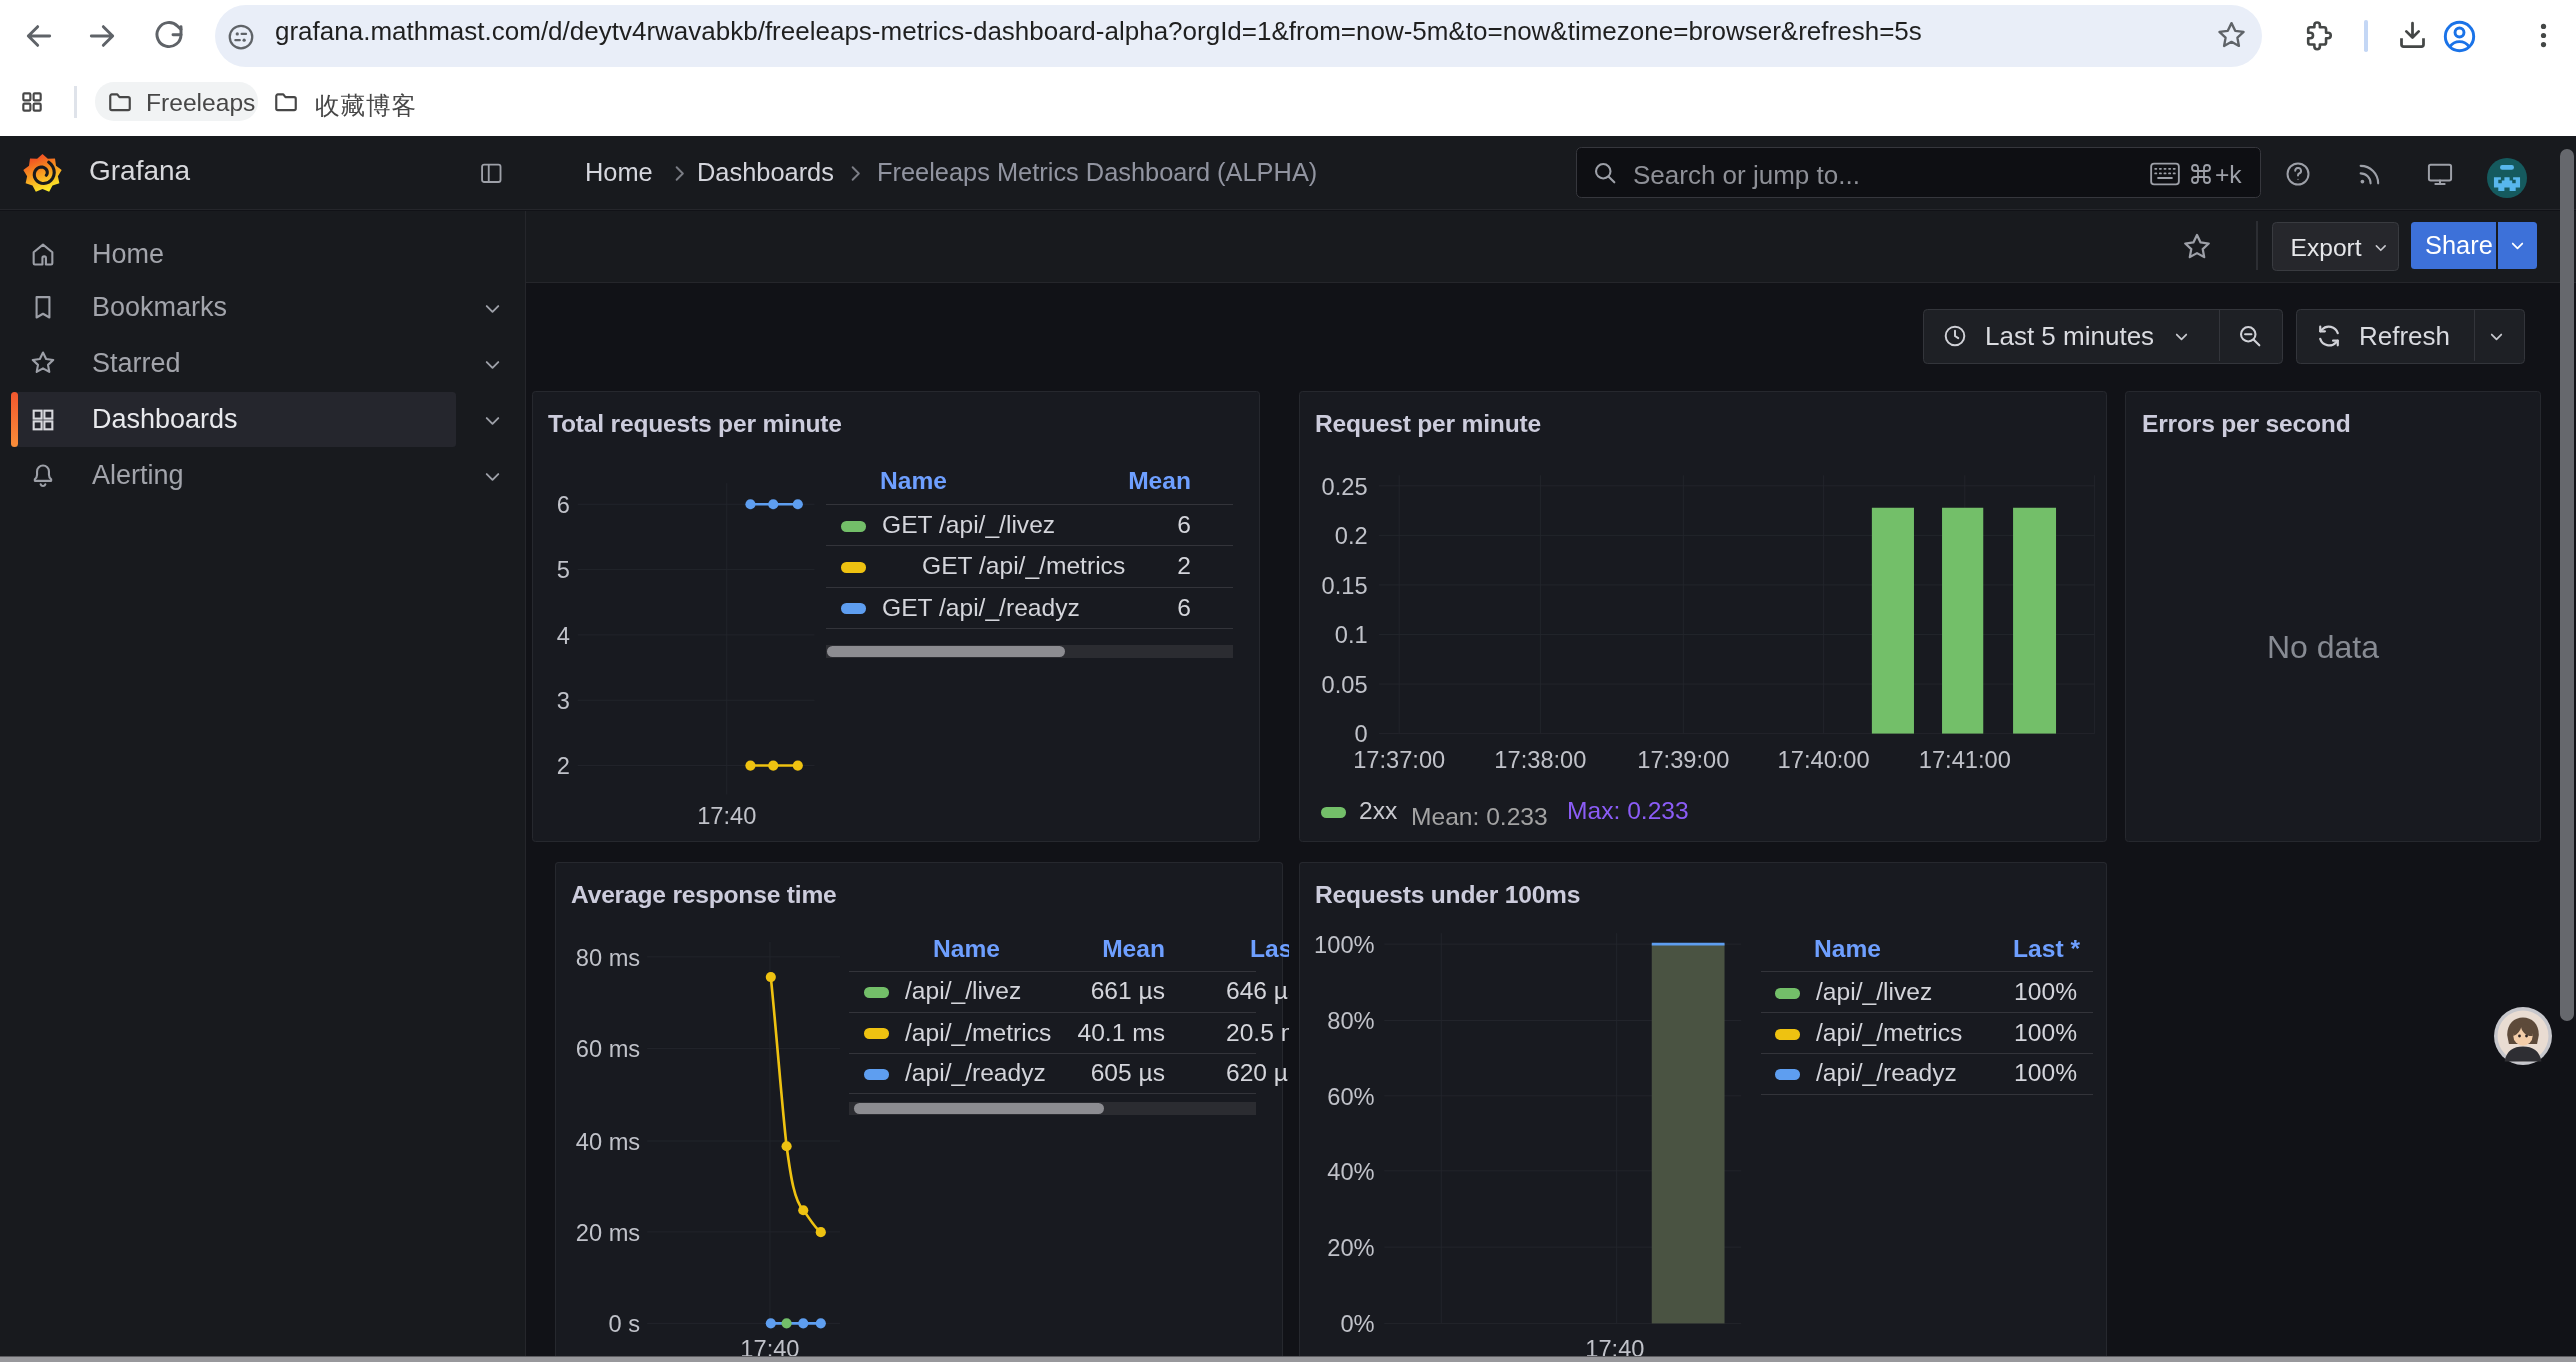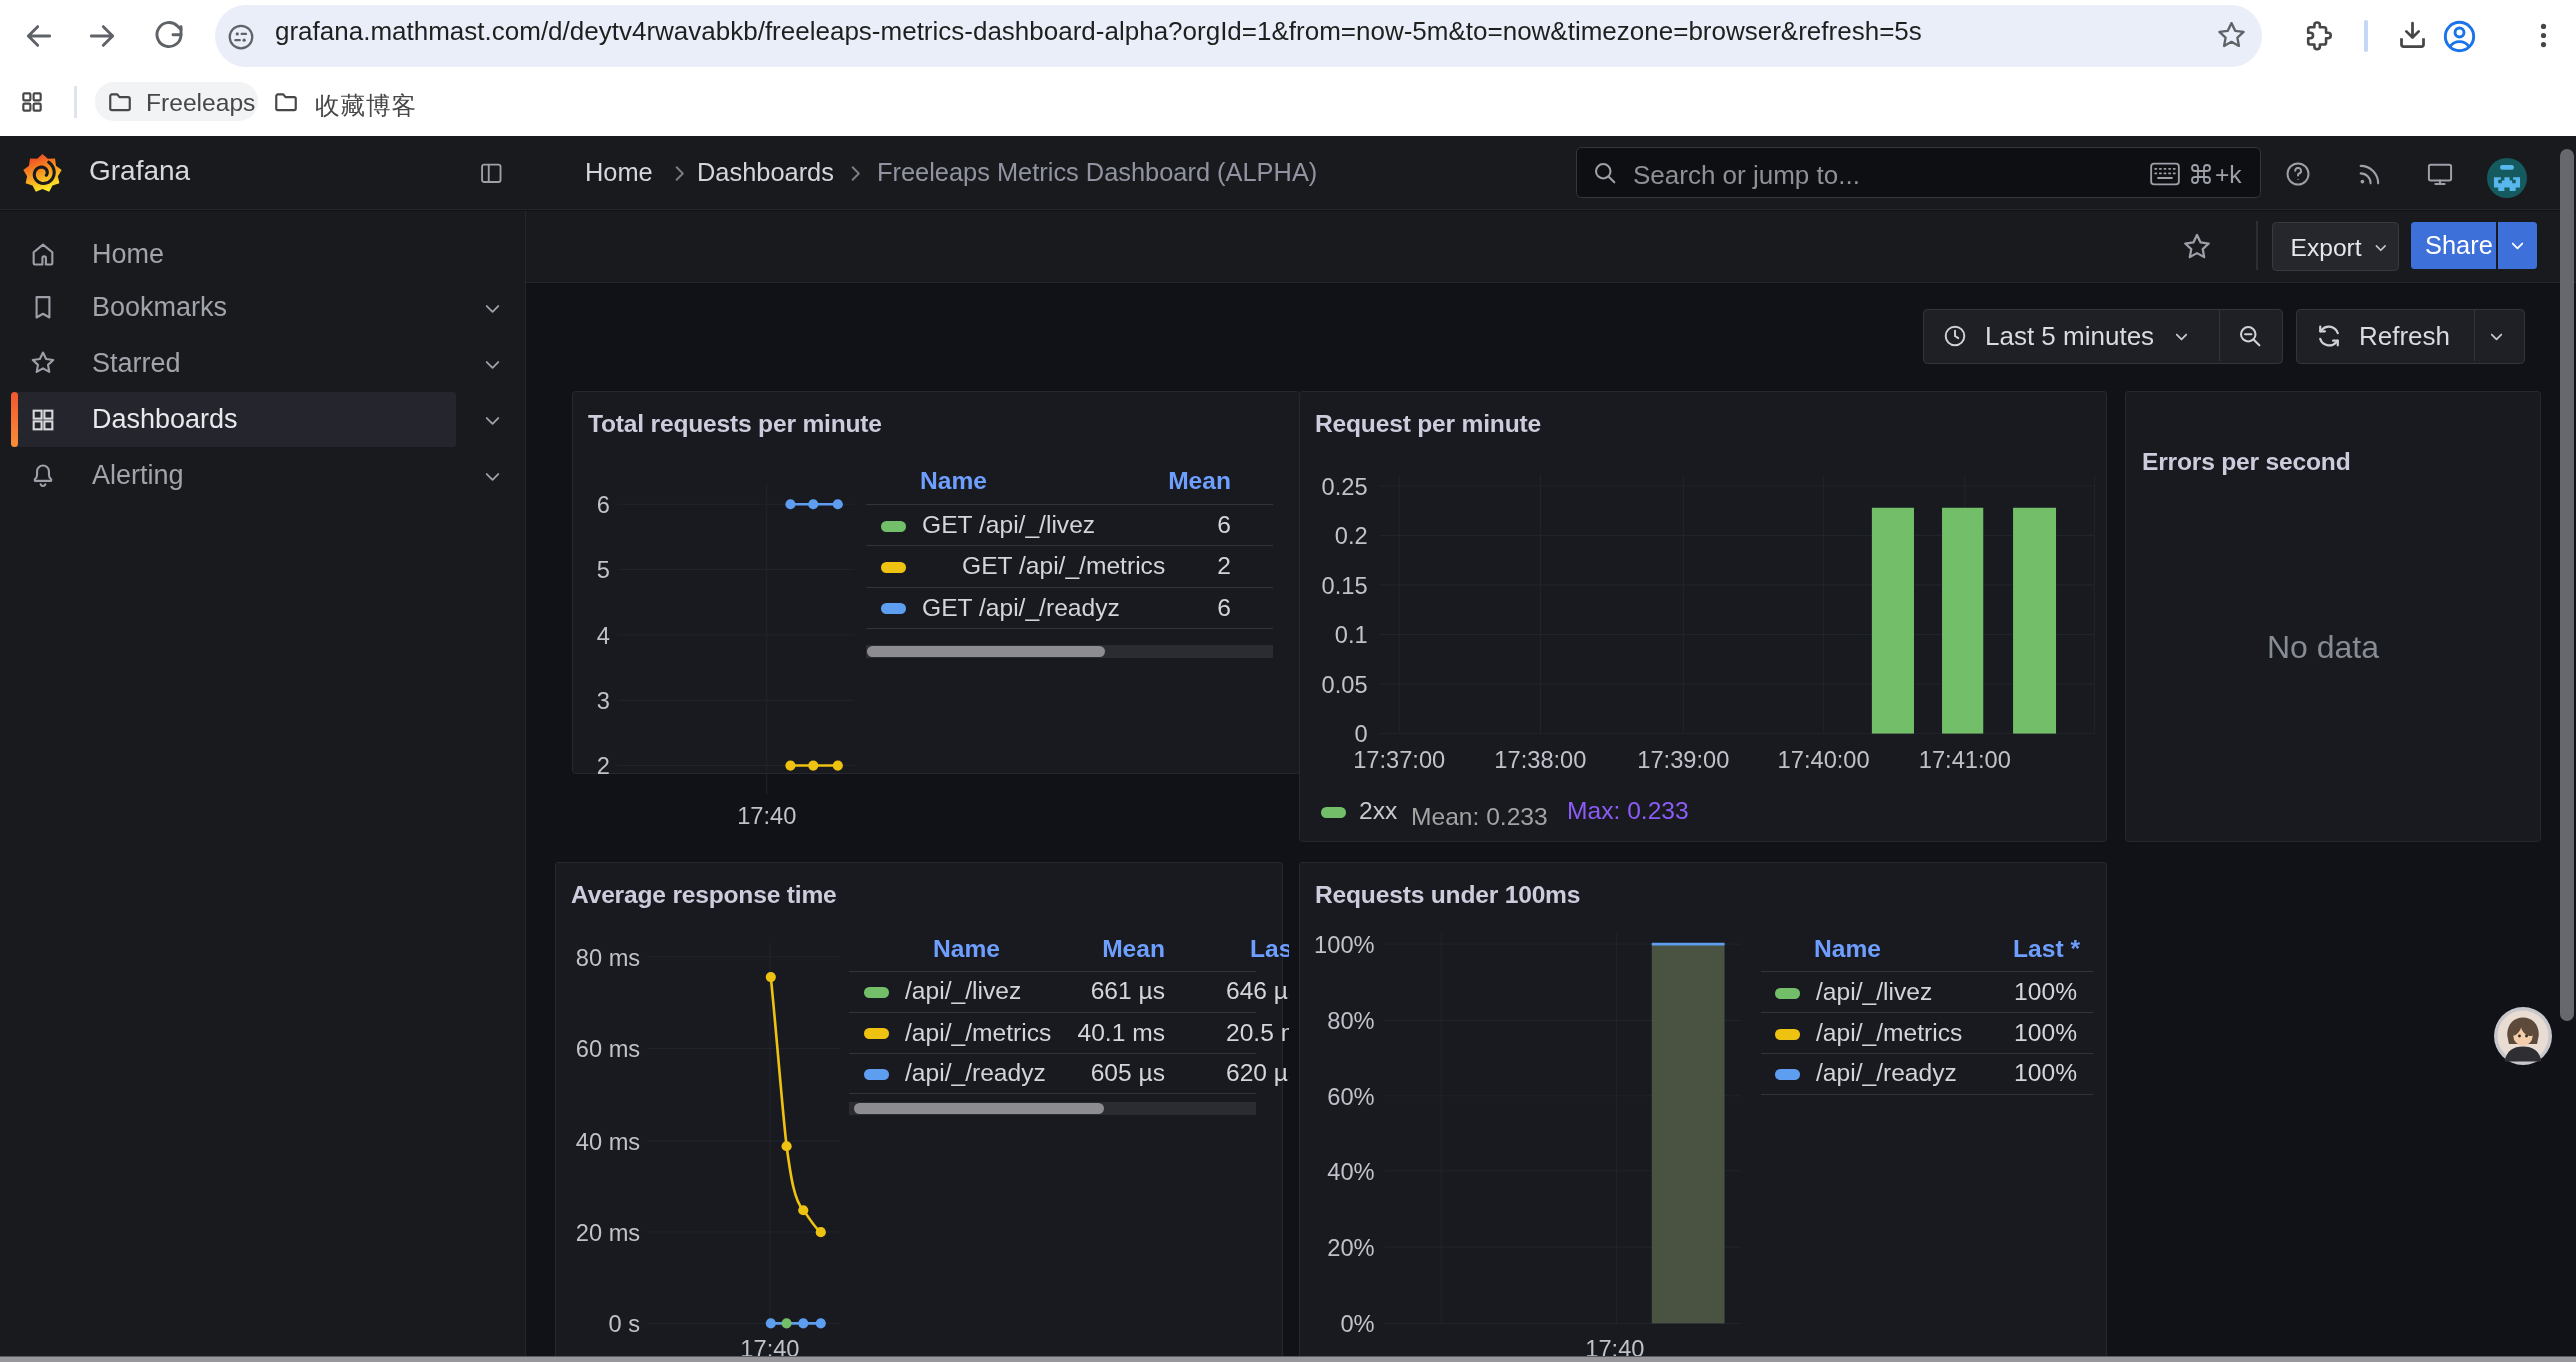--- a/index.html
+++ b/index.html
@@ -256,21 +256,21 @@
         <path d="M4.5 14.5A8 8 0 0 0 18 17.5l1.5-1.5"></path>
         <path d="M19.5 20v-4h-4"></path>
       </svg>
     <div class="abs" style="left:62px;top:11.4px;font-size:26px;color:#dadbe0;">Refresh</div>
     <div class="abs" style="left:177px;top:0;width:1.3px;height:51px;background:#33353b"></div>
     <svg class="abs" style="left:190px;top:16.7px" width="19" height="19" viewBox="0 0 24 24" fill="none" stroke="#c8c9cf" stroke-width="2.2" stroke-linecap="round" stroke-linejoin="round">
         <path d="M6 9.5l6 6 6-6"></path>
       </svg>
   </div>
 
-  <div class="panel" id="p1" style="left:572px;top:391px;width:728px;height:383px;box-sizing:border-box;">
+  <div class="panel" id="p1" style="left:532px;top:391px;width:728px;height:451px;box-sizing:border-box;">
     <div class="ptitle">Total requests per minute</div>
     <svg class="abs" style="left:0;top:0" width="726" height="449" viewBox="0 0 828 512">
       <g stroke="#24262d" stroke-width="1">
         <line x1="51" y1="128" x2="321" y2="128"></line>
           <line x1="51" y1="202.5" x2="321" y2="202.5"></line>
           <line x1="51" y1="277" x2="321" y2="277"></line>
           <line x1="51" y1="351.5" x2="321" y2="351.5"></line>
           <line x1="51" y1="426" x2="321" y2="426"></line>
         <line x1="221" y1="104" x2="221" y2="459"></line>
       </g>
@@ -344,21 +344,21 @@
           <rect x="732" y="132" width="47" height="257.5"></rect>
           <rect x="813" y="132" width="49" height="257.5"></rect>
       </g>
     </svg>
     <div class="swatch" style="left:21px;top:415px;background:#73bf69;"></div>
     <div class="leg-t" style="left:59px;top:405px;color:#c8c9cf;">2xx</div>
     <div class="leg-t" style="left:111px;top:399px;color:#a3a3a3;margin-top:12px;">Mean: 0.233</div>
     <div class="leg-t" style="left:267px;top:405px;color:#8b5cf6;">Max: 0.233</div>
   </div>
   <div class="panel" id="p3" style="left:2125px;top:391px;width:416px;height:451px;box-sizing:border-box;">
-    <div class="ptitle" style="left:16px;margin-top:38px;">Errors per second</div>
+    <div class="ptitle" style="left:16px;">Errors per second</div>
     <div class="abs" style="left:0;top:237px;width:394px;text-align:center;font-size:32px;font-weight:500;color:#878b93;">No data</div>
   </div>
   <div class="panel" id="p4" style="left:555px;top:862px;width:728px;height:501px;box-sizing:border-box;border-bottom:none;">
     <div class="ptitle">Average response time</div>
     <svg class="abs" style="left:0;top:0" width="726" height="499" viewBox="0 0 828 569">
       <g stroke="#24262d" stroke-width="1">
         <line x1="104" y1="107" x2="324" y2="107"></line>
           <line x1="104" y1="211.5" x2="324" y2="211.5"></line>
           <line x1="104" y1="317" x2="324" y2="317"></line>
           <line x1="104" y1="420.7" x2="324" y2="420.7"></line>

